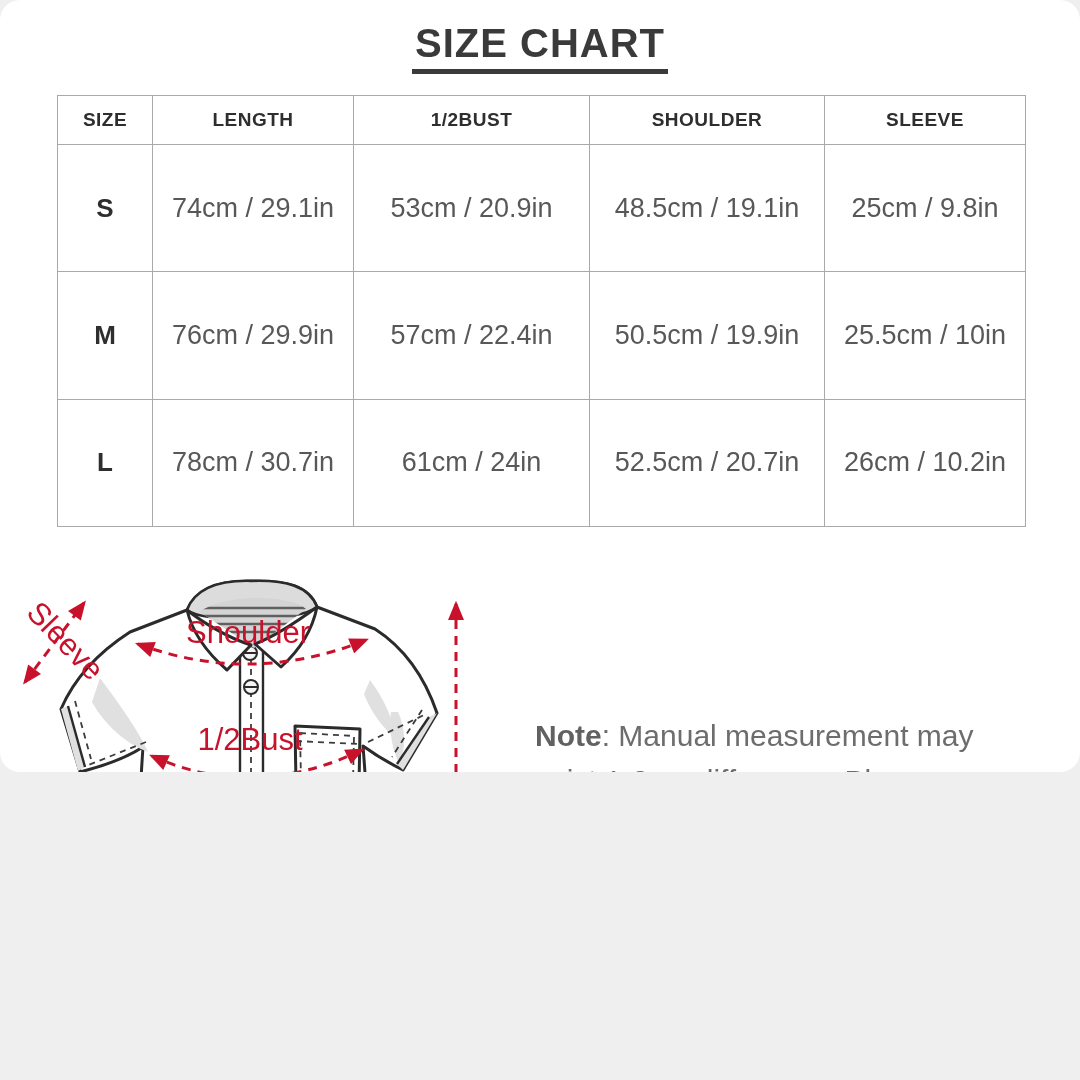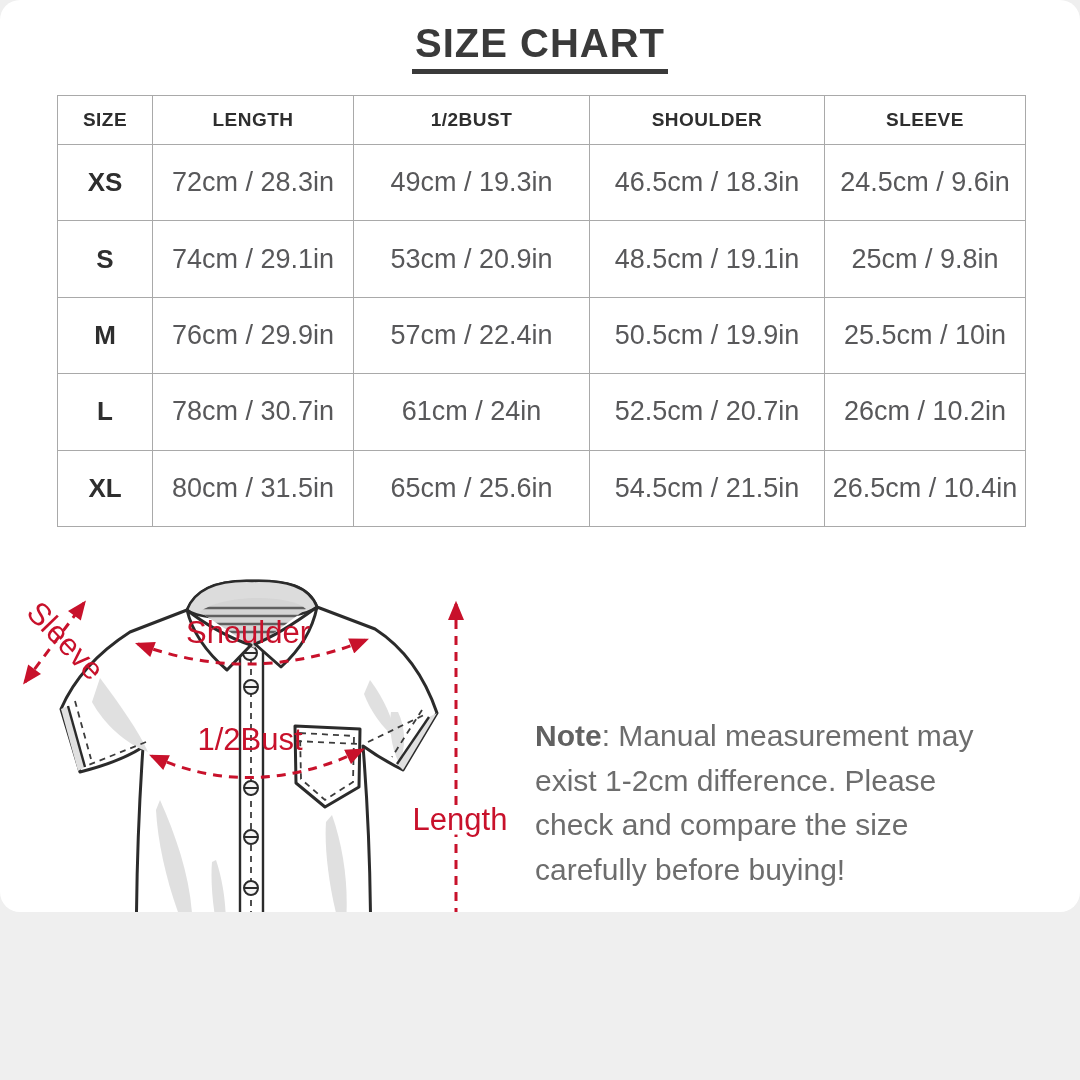--- a/index.html
+++ b/index.html
@@ -4,21 +4,21 @@
 <style>
   html,body{margin:0;padding:0;}
   body{
     width:1080px;height:1080px;
     background:#efefef;
     font-family:"Liberation Sans", sans-serif;
     overflow:hidden;
   }
   .card{
     position:relative;
-    width:1080px;height:912px;
+    width:1080px;height:772px;
     background:#ffffff;
     border-radius:20px;
     overflow:hidden;
   }
   
   .title-wrap{
     position:absolute;left:0;top:22px;width:1080px;
     display:flex;justify-content:center;
   }
   .page-title{
@@ -84,53 +84,39 @@
       <tr>
         <th>SIZE</th>
         <th>LENGTH</th>
         <th>1/2BUST</th>
         <th>SHOULDER</th>
         <th>SLEEVE</th>
       </tr>
     </thead>
     <tbody>
       <tr>
-        <td class="size-col">XS</td>
-        <td>72cm / 28.3in</td>
-        <td>49cm / 19.3in</td>
-        <td>46.5cm / 18.3in</td>
-        <td>24.5cm / 9.6in</td>
-      </tr>
-      <tr>
         <td class="size-col">S</td>
         <td>74cm / 29.1in</td>
         <td>53cm / 20.9in</td>
         <td>48.5cm / 19.1in</td>
         <td>25cm / 9.8in</td>
       </tr>
       <tr>
         <td class="size-col">M</td>
         <td>76cm / 29.9in</td>
         <td>57cm / 22.4in</td>
         <td>50.5cm / 19.9in</td>
         <td>25.5cm / 10in</td>
       </tr>
       <tr>
         <td class="size-col">L</td>
         <td>78cm / 30.7in</td>
         <td>61cm / 24in</td>
         <td>52.5cm / 20.7in</td>
         <td>26cm / 10.2in</td>
-      </tr>
-      <tr>
-        <td class="size-col">XL</td>
-        <td>80cm / 31.5in</td>
-        <td>65cm / 25.6in</td>
-        <td>54.5cm / 21.5in</td>
-        <td>26.5cm / 10.4in</td>
       </tr>
     </tbody>
   </table>
 
   <svg class="diagram" viewBox="0 0 540 520">
     <defs>
       <marker id="ah" viewBox="0 0 12 10" refX="10" refY="5" markerWidth="20" markerHeight="16" orient="auto-start-reverse" markerUnits="userSpaceOnUse">
         <path d="M0,0 L12,5 L0,10 Z" fill="#c8112b"></path>
       </marker>
       <clipPath id="neckclip">

